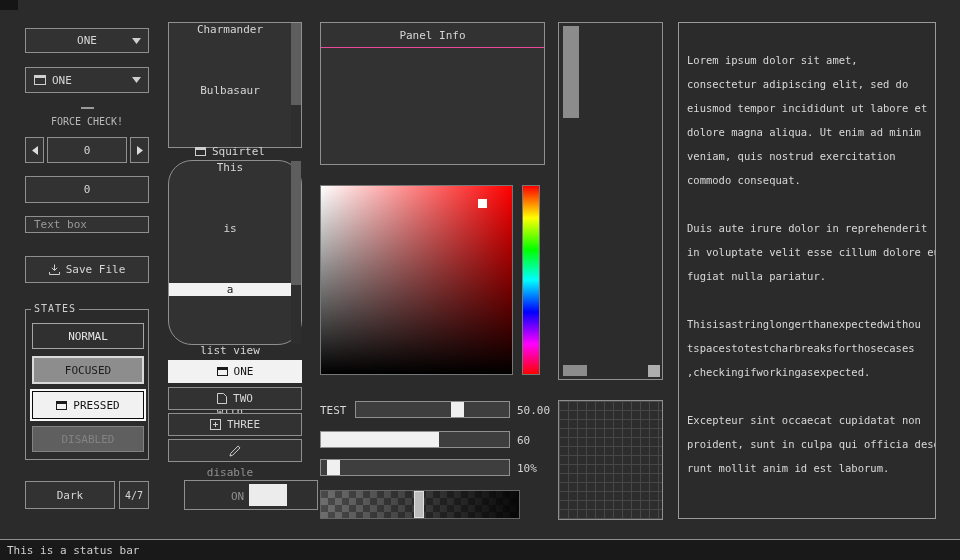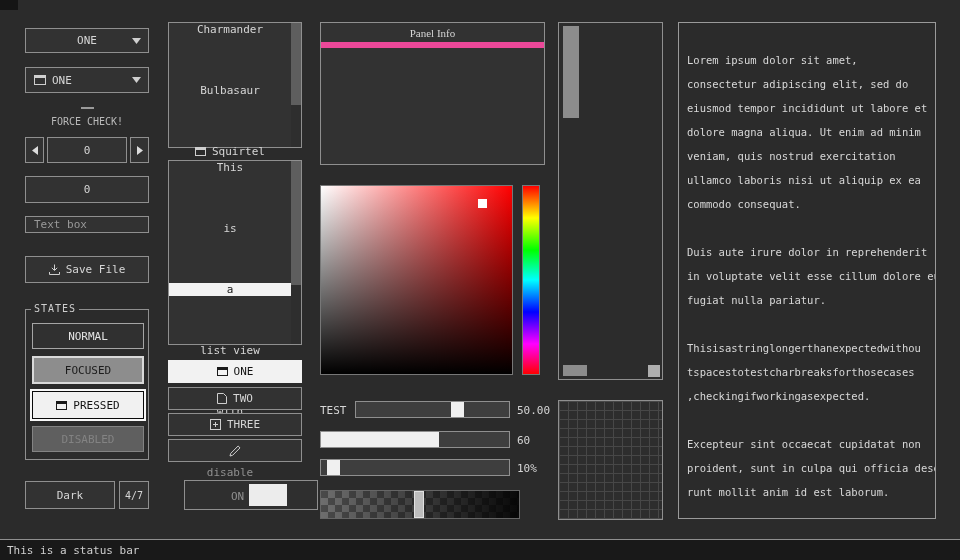--- a/index.html
+++ b/index.html
@@ -31,22 +31,22 @@
   .group { position:absolute; border:1px solid #8f8f8f; }
   .group-title { position:absolute; top:-7px; left:5px; background:#2b2b2b; padding:0 3px;
                  font-size:10px; color:#cfcfcf; letter-spacing:1px; }
   .gbtn { position:absolute; left:6px; width:112px; display:flex; align-items:center;
           justify-content:center; gap:6px; font-size:11px; }
 
   .lbl { position:absolute; font-size:11px; color:#d6d6d6; line-height:16px; white-space:nowrap; }
   .track { position:absolute; background:#3e3e3e; border:1px solid #8f8f8f; }
 
   .panelbox { position:absolute; border:1px solid #8f8f8f; background:#323232; }
-  .panel-title { height:25px; border-bottom:6px solid #ec4899; display:flex; align-items:center;
-                 justify-content:center; font-size:11px;font-family:Liberation Serif, serif; }
+  .panel-title { height:25px; border-bottom:1px solid #ec4899; display:flex; align-items:center;
+                 justify-content:center; font-size:11px; }
 
   .textpanel { position:absolute; left:678px; top:22px; width:258px; height:497px;
                border:1px solid #9a9a9a; padding:25px 8px; overflow:hidden; }
   .para { margin-bottom:24px; }
   .tline { height:24px; line-height:24px; font-size:10.5px; white-space:nowrap; color:#d8d8d8; }
 
   .statusbar { position:absolute; left:0; top:539px; width:960px; height:21px; background:#191919;
                border-top:1px solid #8f8f8f; display:flex; align-items:center; padding-left:7px;
                font-size:11px; color:#cfcfcf; }
 </style>
@@ -171,21 +171,21 @@
       </div>
       <div class="list-item">
         <span>Pikachu</span>
       </div>
     </div>
     <div class="sbtrack">
       <div class="sbthumb" style="top:66%;height:34%;"></div>
     </div>
   </div>
 
-  <div class="list" style="left:168px;top:160px;width:134px;height:185px;">
+  <div class="list" style="left:168px;top:160px;width:134px;height:185px;border-radius:24px;">
     <div class="list-items">
       <div class="list-item">
         <span>This</span>
       </div>
       <div class="list-item">
         <span>is</span>
       </div>
       <div class="list-item sel">
         <span>a</span>
       </div>
@@ -294,21 +294,20 @@
               background-image:linear-gradient(#474747 1px,transparent 1px),linear-gradient(90deg,#474747 1px,transparent 1px);
               background-size:9px 9px;"></div>
 
   <div class="textpanel">
     <div class="para">
       <div class="tline">Lorem ipsum dolor sit amet,</div>
       <div class="tline">consectetur adipiscing elit, sed do</div>
       <div class="tline">eiusmod tempor incididunt ut labore et</div>
       <div class="tline">dolore magna aliqua. Ut enim ad minim</div>
       <div class="tline">veniam, quis nostrud exercitation</div>
-      <div class="tline">ullamco laboris nisi ut aliquip ex ea</div>
       <div class="tline">commodo consequat.</div>
     </div>
     <div class="para">
       <div class="tline">Duis aute irure dolor in reprehenderit</div>
       <div class="tline">in voluptate velit esse cillum dolore eu</div>
       <div class="tline">fugiat nulla pariatur.</div>
     </div>
     <div class="para">
       <div class="tline">Thisisastringlongerthanexpectedwithou</div>
       <div class="tline">tspacestotestcharbreaksforthosecases</div>

